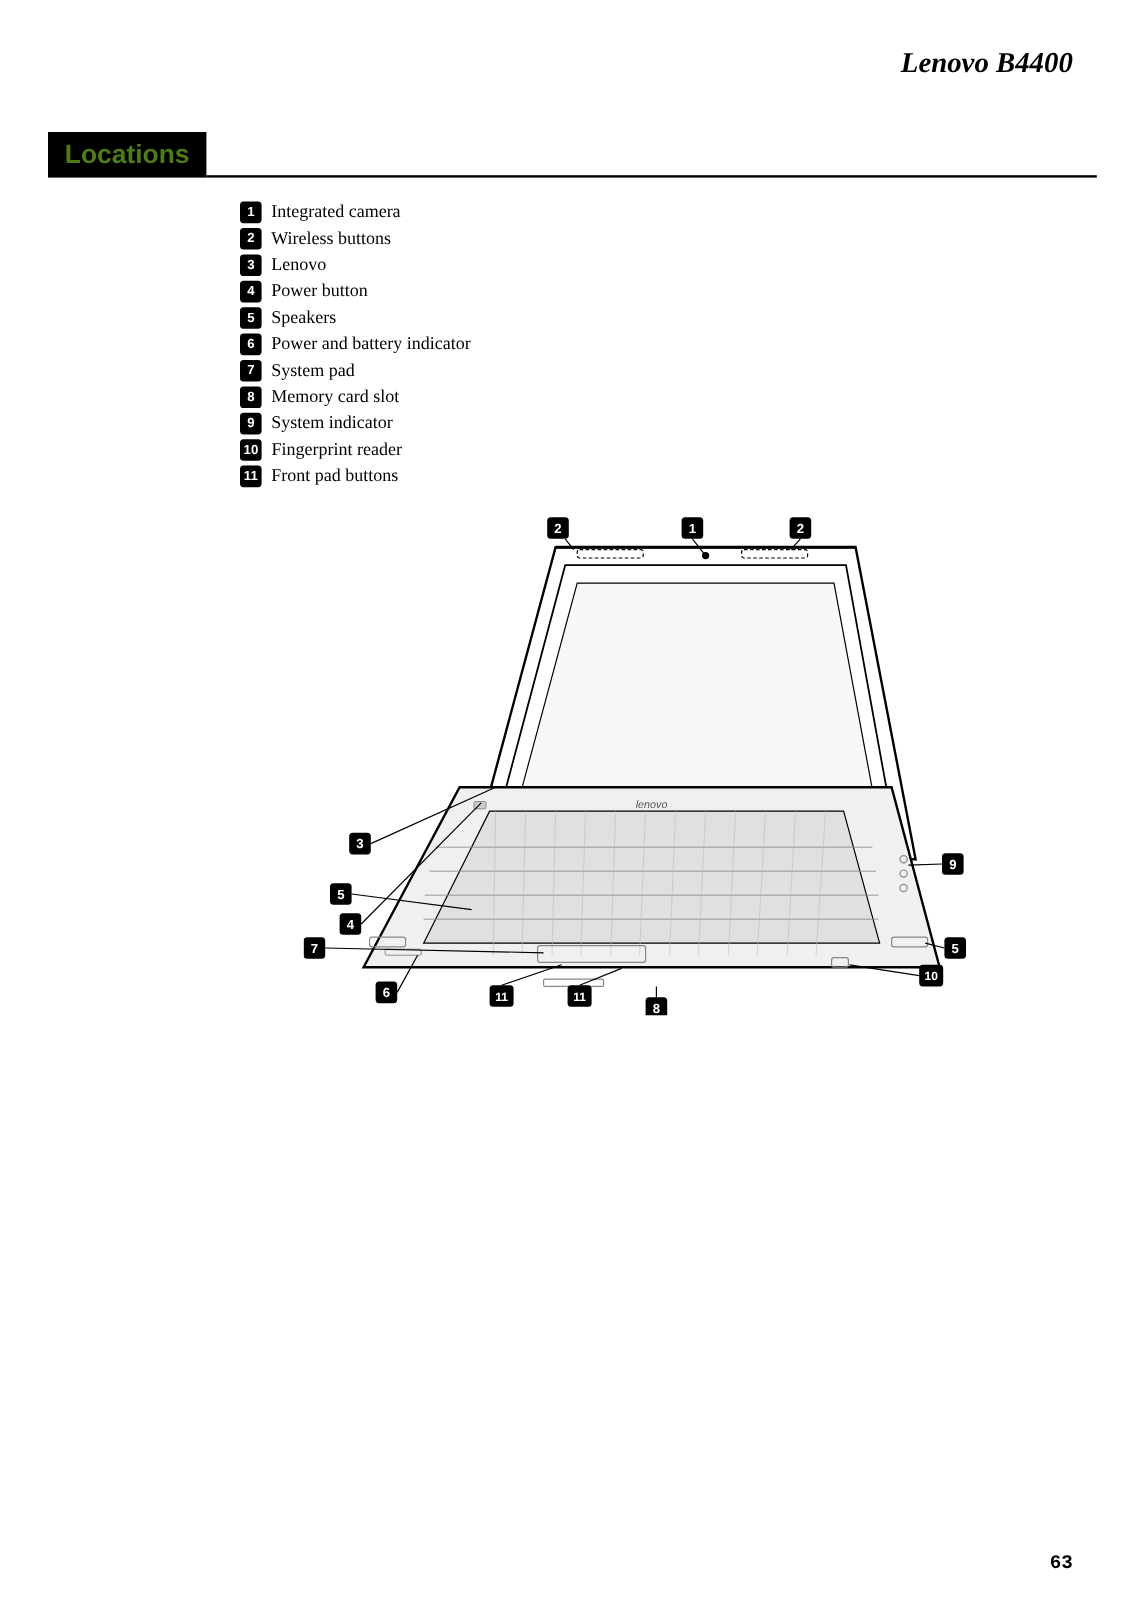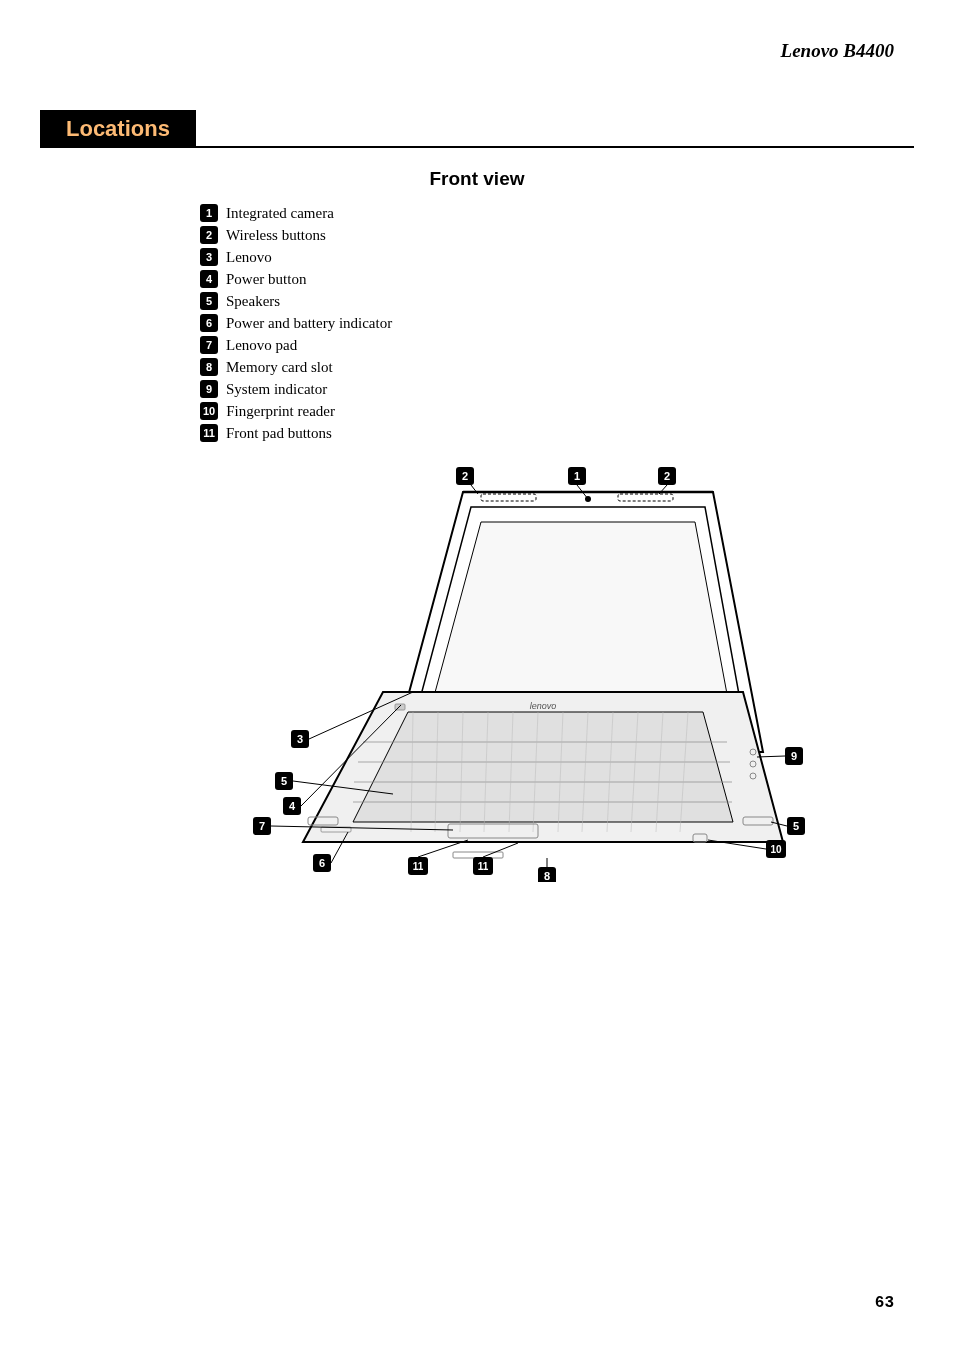--- a/index.html
+++ b/index.html
@@ -10,39 +10,39 @@
       font-family: 'Times New Roman', Times, serif;
       position: relative;
       overflow-x: hidden;
     }
 
     .page-header {
       position: absolute;
       top: 40px;
       right: 60px;
       font-style: italic;
-      font-size: 19px;
+      font-size: 24px;
       font-weight: bold;
       color: #000;
     }
 
     .locations-section {
       position: absolute;
       top: 110px;
       left: 40px;
       right: 40px;
     }
 
     .locations-header {
       background: #000;
-      color: #fdba74;
+      color: #4d7c0f;
       font-size: 22px;
       font-weight: bold;
       font-family: Arial, sans-serif;
-      padding: 6px 26px;
+      padding: 6px 14px;
       display: inline-block;
       margin-bottom: 0;
     }
 
     .front-view-title {
       font-size: 19px;
       font-weight: bold;
       text-align: center;
       margin-bottom: 14px;
       font-family: Arial, sans-serif;
@@ -108,21 +108,20 @@
 <div class="page-header">Lenovo B4400</div>
 
 <div class="locations-section">
   <div style="display:flex; align-items:stretch; margin-bottom:0;">
     <div class="locations-header">Locations</div>
     <div style="flex:1; border-bottom: 2px solid #000; align-self:flex-end;"></div>
   </div>
 
   <div style="height:20px;"></div>
 
-  <div class="front-view-title">Front view</div>
 
   <ul class="items-list">
     <li>
         <span class="badge">1</span>
         <span>Integrated camera</span>
       </li>
     <li>
         <span class="badge">2</span>
         <span>Wireless buttons</span>
       </li>
@@ -137,21 +136,21 @@
     <li>
         <span class="badge">5</span>
         <span>Speakers</span>
       </li>
     <li>
         <span class="badge">6</span>
         <span>Power and battery indicator</span>
       </li>
     <li>
         <span class="badge">7</span>
-        <span>Lenovo pad</span>
+        <span>System pad</span>
       </li>
     <li>
         <span class="badge">8</span>
         <span>Memory card slot</span>
       </li>
     <li>
         <span class="badge">9</span>
         <span>System indicator</span>
       </li>
     <li>

